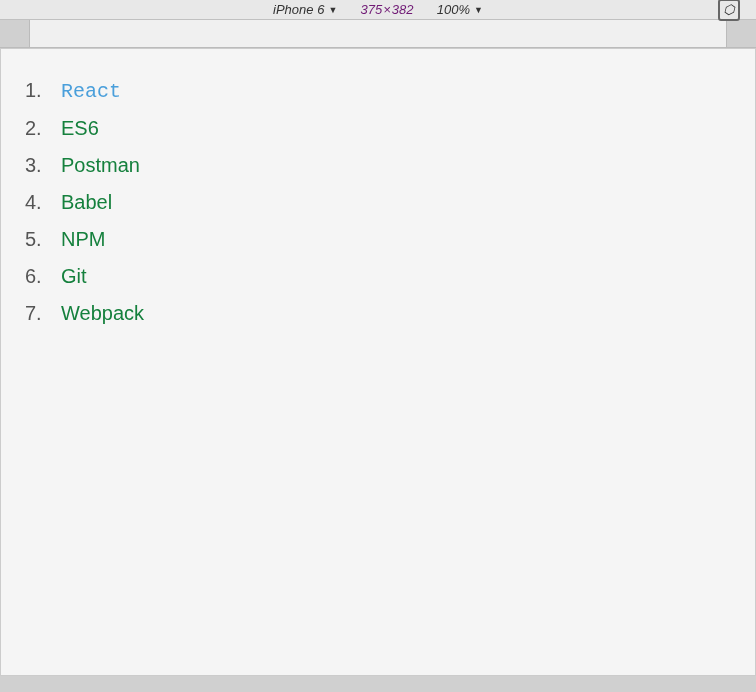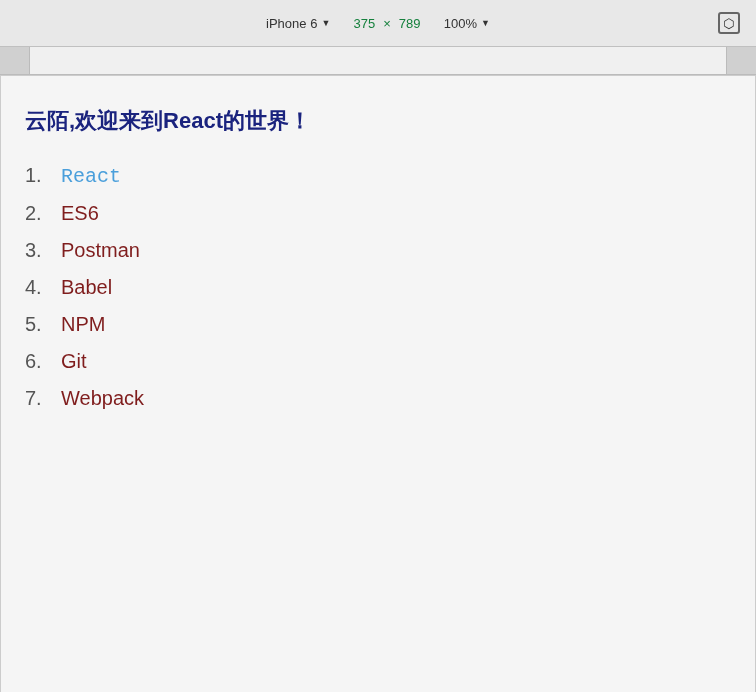--- a/index.html
+++ b/index.html
@@ -12,51 +12,52 @@
       width: 756px;
       height: 692px;
       background: #d0d0d0;
       font-family: -apple-system, BlinkMacSystemFont, 'Helvetica Neue', Arial, sans-serif;
       overflow: hidden;
     }
 
     
     .toolbar {
       width: 756px;
-      height: 47px;
+      height: 20px;
       background: #e8e8e8;
       border-bottom: 1px solid #c0c0c0;
       display: flex;
       align-items: center;
       justify-content: center;
       gap: 8px;
       font-size: 13px;
       color: #333;
       position: relative;
+      font-style: italic;
     }
 
     .toolbar-device {
       display: flex;
       align-items: center;
       gap: 4px;
       font-size: 13px;
       color: #333;
     }
 
     .toolbar-separator {
       color: #999;
       font-size: 13px;
     }
 
     .toolbar-dimensions {
       display: flex;
       align-items: flex-start;
-      gap: 8px;
-      font-size: 13px;
-      color: #15803d;
+      gap: 1px;
+      font-size: 13px;
+      color: #701a75;
     }
 
     .toolbar-zoom {
       display: flex;
       align-items: center;
       gap: 4px;
       font-size: 13px;
       color: #333;
     }
 
@@ -142,61 +143,60 @@
       align-items: baseline;
       gap: 0;
     }
 
     .list-item-number {
       color: #555;
       min-width: 36px;
     }
 
     .list-item-text {
-      color: #7f1d1d;
+      color: #15803d;
     }
 
     .list-item-text.highlighted {
       color: #4a9fdb;
       font-family: Liberation Mono, monospace;
     }
   </style>
 </head>
 <body>
 
 <div class="toolbar">
   <div class="toolbar-device">
     <span>iPhone 6</span>
     <span class="dropdown-arrow">▼</span>
   </div>
   <span class="toolbar-separator">&nbsp;&nbsp;</span>
   <div class="toolbar-dimensions">
     <span>375</span>
     <span>×</span>
-    <span>789</span>
+    <span>382</span>
   </div>
   <span class="toolbar-separator">&nbsp;&nbsp;</span>
   <div class="toolbar-zoom">
     <span>100%</span>
     <span class="dropdown-arrow">▼</span>
   </div>
   <div class="toolbar-rotate">
     <span>⬡</span>
   </div>
 </div>
 
 <div class="browser-tabs-bar">
   <div class="browser-tab-left"></div>
   <div class="browser-tab-main"></div>
   <div class="browser-tab-right"></div>
 </div>
 
 <div class="phone-frame">
   <div class="phone-content">
-    <h1 class="page-heading">云陌,欢迎来到React的世界！</h1>
     <ol class="list-container">
     <li class="list-item">
           <span class="list-item-number">1.</span>
           <span class="list-item-text highlighted">React</span>
         </li>
         <li class="list-item">
           <span class="list-item-number">2.</span>
           <span class="list-item-text">ES6</span>
         </li>
         <li class="list-item">

